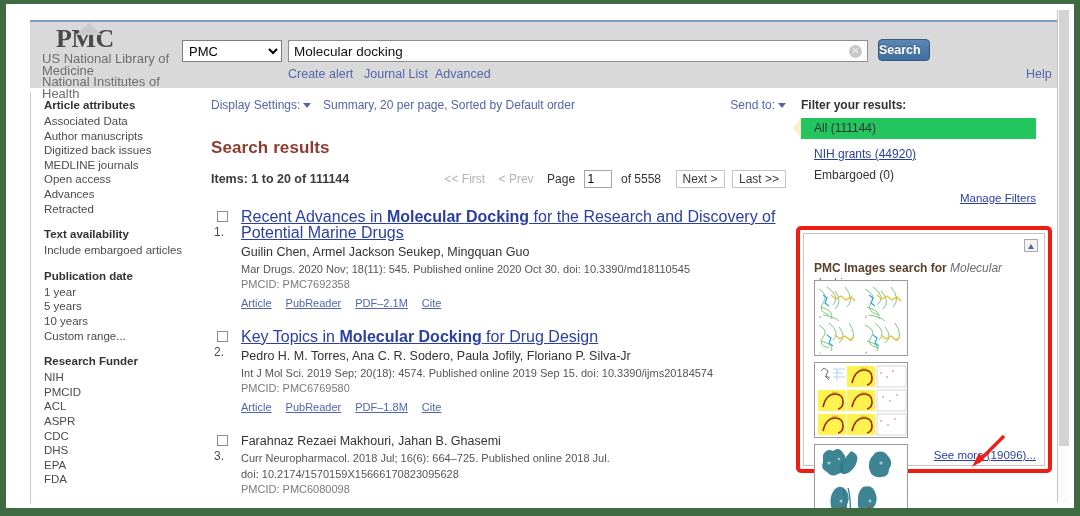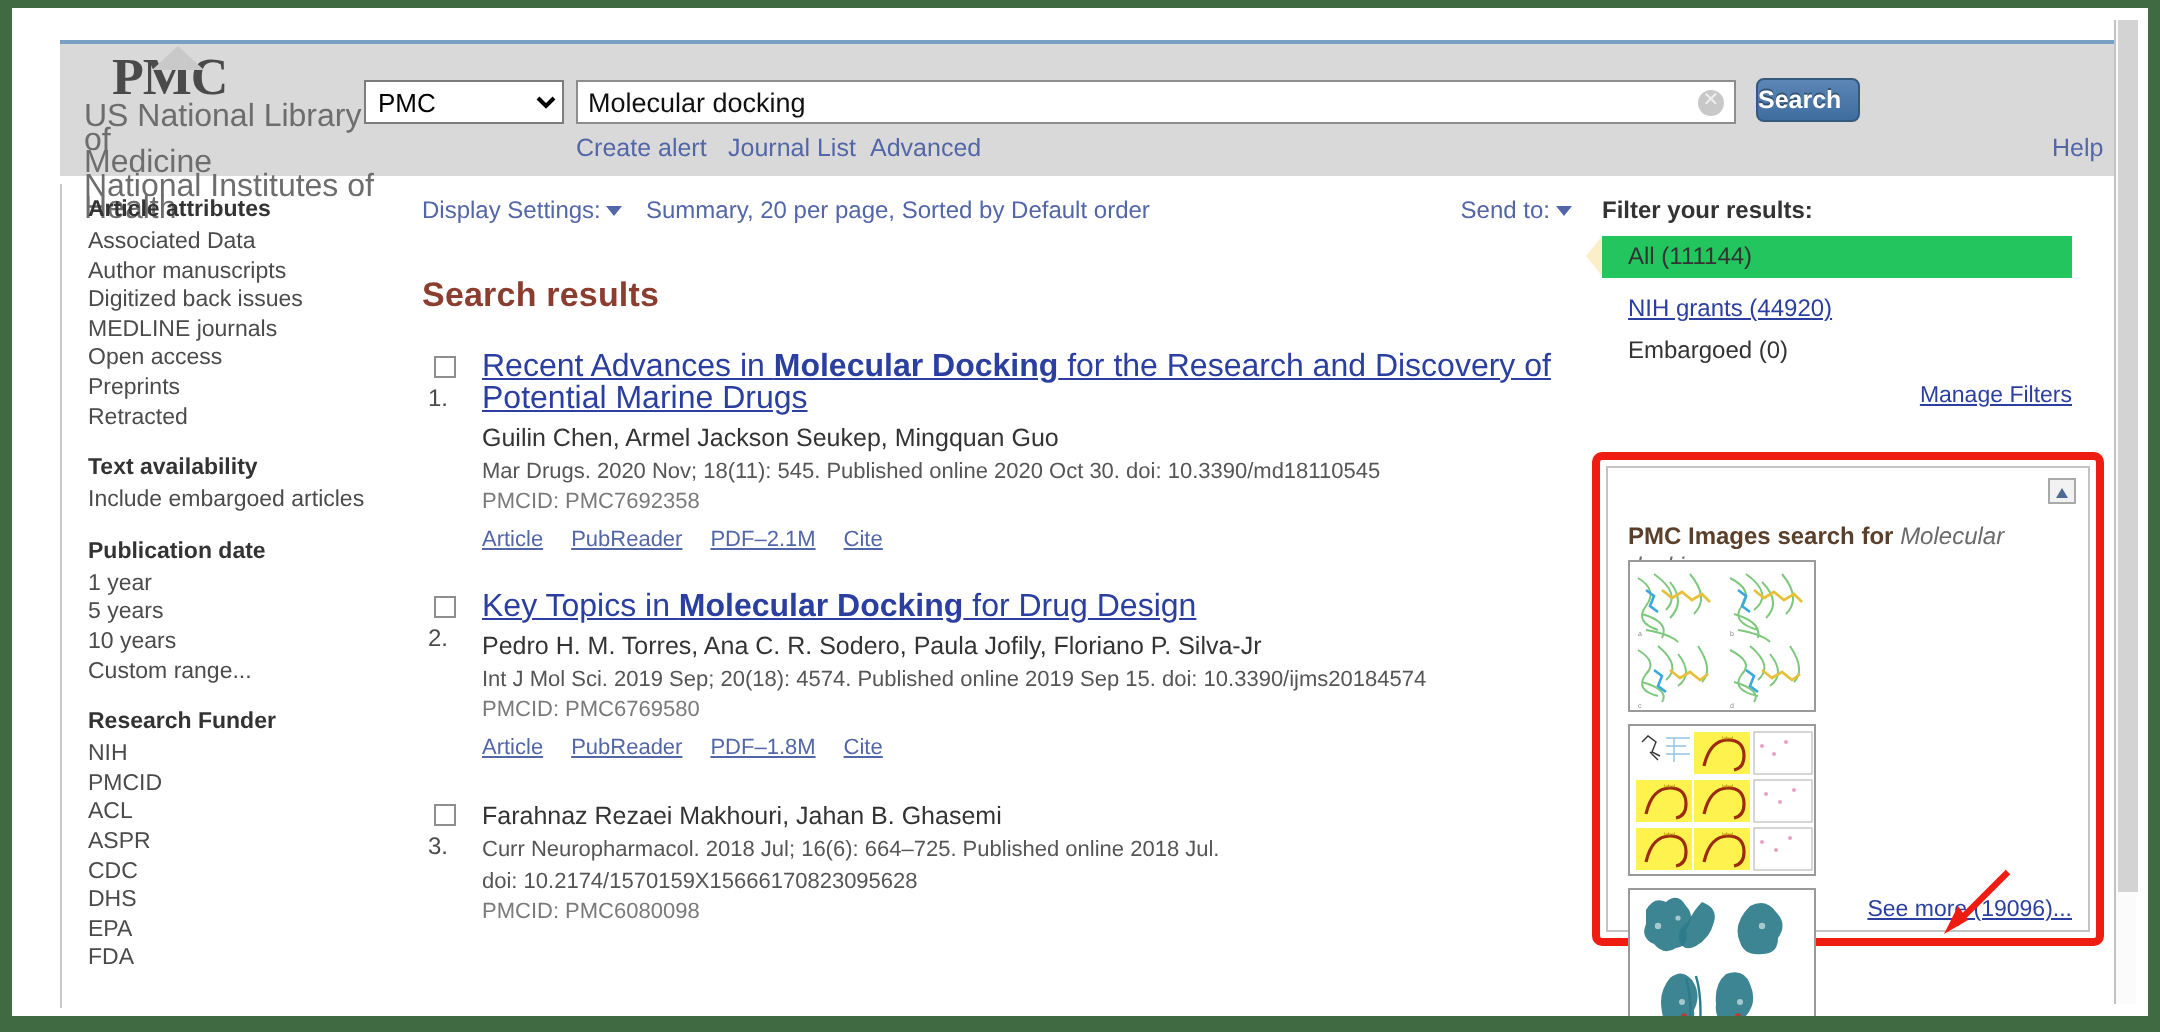--- a/index.html
+++ b/index.html
@@ -34,21 +34,21 @@
     position: relative;
   }
   #logo-mark::before {
     content: ""; position: absolute; left: 34px; top: -3px;
     width: 0; height: 0;
     border-left: 13px solid transparent;
     border-right: 13px solid transparent;
     border-bottom: 12px solid #c9c9c9;
   }
   #logo-sub {
-    font-size: 16px; color: #6d6d6d; line-height: 11.5px;
+    font-size: 13px; color: #6d6d6d; line-height: 11.5px;
     margin-top: 1px;
   }
   #db-select {
     position: absolute; left: 152px; top: 18px;
     width: 100px; height: 22px;
     font-family: "Liberation Sans", sans-serif; font-size: 13px;
     border: 1px solid #7d7d7d; background: #fff; color: #000;
     padding: 1px 2px;
   }
   #search-wrap {
@@ -306,21 +306,21 @@
   <div id="left-rail"></div>
 
   <div id="sidebar">
       <div class="side-group">
         <div class="side-head">Article attributes</div>
         <div class="side-item">Associated Data</div>
         <div class="side-item">Author manuscripts</div>
         <div class="side-item">Digitized back issues</div>
         <div class="side-item">MEDLINE journals</div>
         <div class="side-item">Open access</div>
-        <div class="side-item">Preprints</div>
+        <div class="side-item">Advances</div>
         <div class="side-item">Retracted</div>
       </div>
       <div class="side-group">
         <div class="side-head">Text availability</div>
         <div class="side-item">Include embargoed articles</div>
       </div>
       <div class="side-group">
         <div class="side-head">Publication date</div>
         <div class="side-item">1 year</div>
         <div class="side-item">5 years</div>
@@ -347,20 +347,32 @@
         <span>Display Settings:</span><span class="caret-down"></span>
       </span>
       <span id="disp-summary">Summary, 20 per page, Sorted by Default order</span>
       <span id="send-to">
         <span>Send to:</span><span class="caret-down"></span>
       </span>
     </div>
 
     <div id="search-results-title">Search results</div>
 
+    <div id="items-row">
+      <span id="items-count">Items: 1 to 20 of 111144</span>
+      <span id="pager">
+        <span class="pg-disabled">&lt;&lt; First</span>
+        <span class="pg-disabled">&lt; Prev</span>
+        <span class="pg-label">Page</span>
+        <input id="pg-input" type="text" value="1" style="">
+        <span class="pg-of">of 5558</span>
+        <span class="pg-btn">Next &gt;</span>
+        <span class="pg-btn">Last &gt;&gt;</span>
+      </span>
+    </div>
 
     <div id="result-list">
         <div class="result">
           <div class="res-chk"></div>
           <div class="res-num">1.</div>
           <a class="res-title"><span>Recent Advances in </span><b>Molecular Docking</b><span> for the Research and Discovery of Potential Marine Drugs</span></a>
           <div class="res-authors">Guilin Chen, Armel Jackson Seukep, Mingquan Guo</div>
           <div class="res-cite">Mar Drugs. 2020 Nov; 18(11): 545. Published online 2020 Oct 30. doi: 10.3390/md18110545</div>
           <div class="res-pmcid">PMCID: PMC7692358</div>
           <div class="res-links"><span>Article</span><span>PubReader</span><span>PDF–2.1M</span><span>Cite</span></div>

